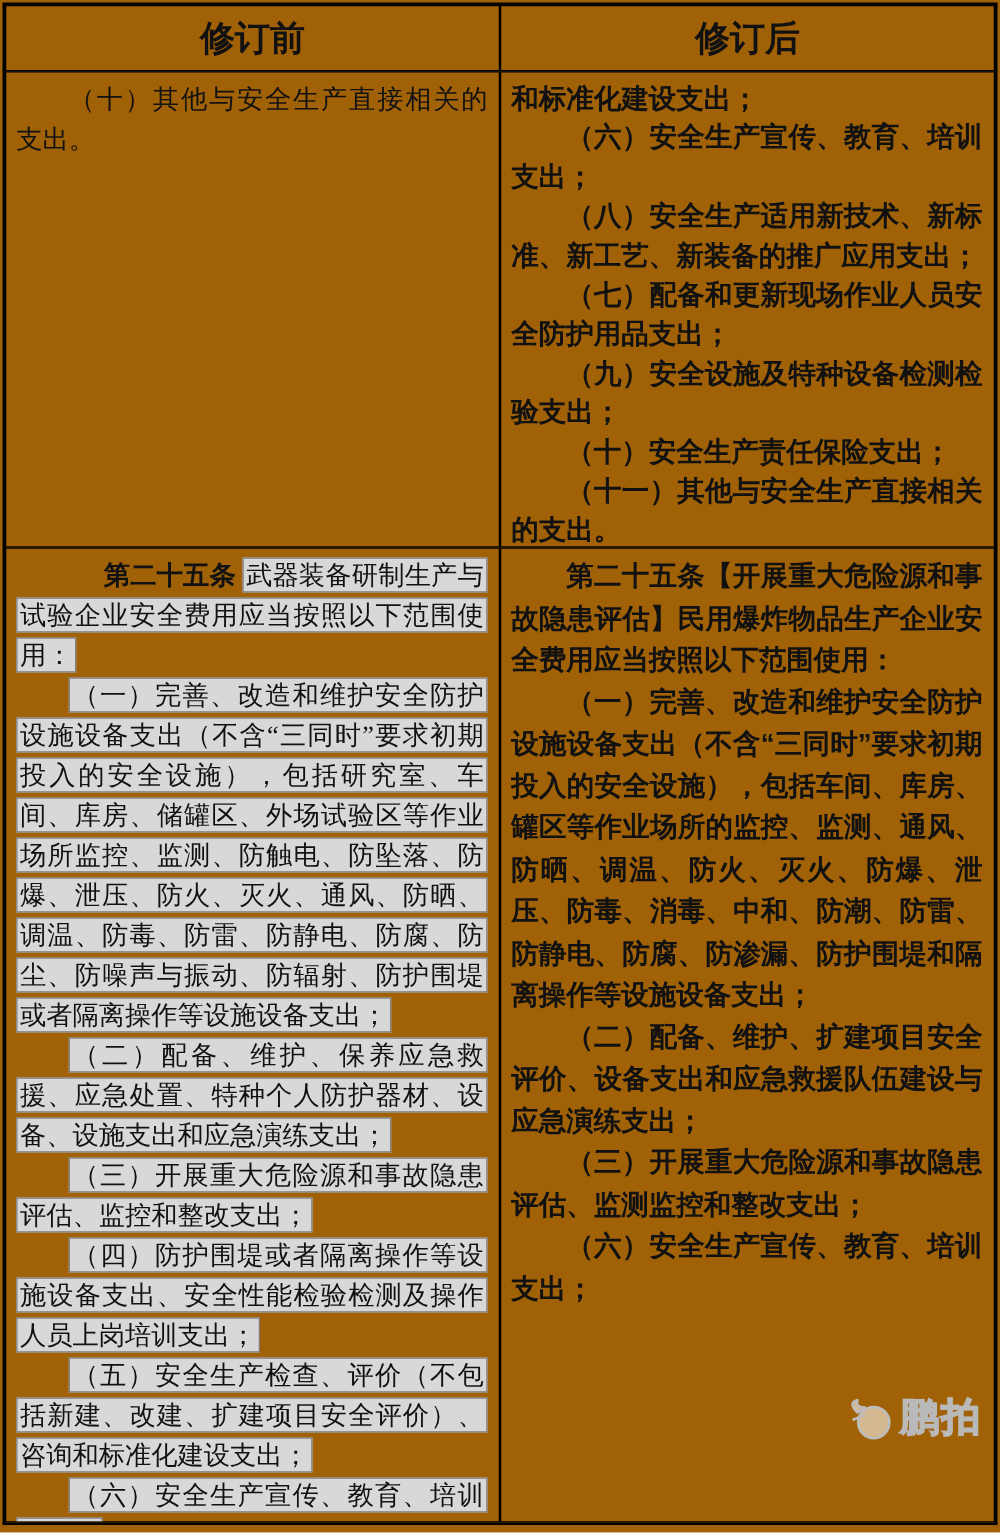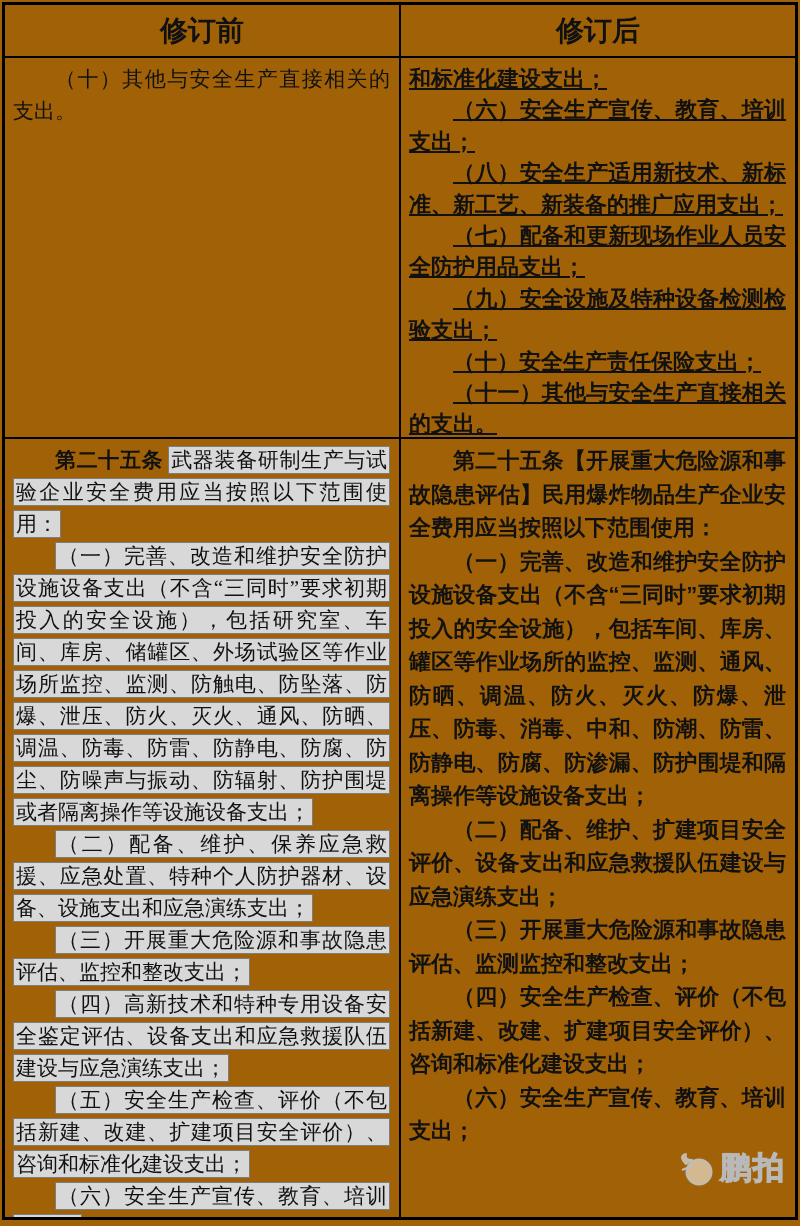--- a/index.html
+++ b/index.html
@@ -39,36 +39,37 @@
     font-family:"Liberation Serif", serif;
     font-size:21px;
     line-height:32px;
   }
   .after-text{
     font-family:"Liberation Sans", sans-serif;
     font-weight:600;
     font-size:22px;
     line-height:33.5px;
   }
-  .row1-after .after-text{line-height:31.4px;text-decoration:underline;}
+  .row1-after .after-text{line-height:31.4px;}
   .no-indent{text-indent:0;}
   .hl{
     background:#d8d8d8;
     border:1px solid #7d7d7d;
     padding:1px 2px;
     -webkit-box-decoration-break:clone;
     box-decoration-break:clone;
   }
   .article-label{
     font-weight:bold;
     padding-right:5px;
+    margin-left:28px;
   }
   .watermark{
     position:absolute;
-    left:672px;top:1146px;
+    left:672px;top:1112px;
     display:flex;align-items:center;
     pointer-events:none;
   }
   .wm-text{
     font-family:"Liberation Sans", sans-serif;
     font-weight:bold;
     font-size:31px;
     letter-spacing:2px;
     color:rgba(255,255,255,0.78);
     -webkit-text-stroke:1.2px #b9b9b9;
@@ -106,32 +107,31 @@
     </div>
 
     <div class="cell body-cell">
       <p class="para before-text">
         <b class="article-label">第二十五条</b><span class="hl">武器装备研制生产与试验企业安全费用应当按照以下范围使用：</span>
       </p>
       <div>
           <p class="para before-text"><span class="hl">（一）完善、改造和维护安全防护设施设备支出（不含“三同时”要求初期投入的安全设施），包括研究室、车间、库房、储罐区、外场试验区等作业场所监控、监测、防触电、防坠落、防爆、泄压、防火、灭火、通风、防晒、调温、防毒、防雷、防静电、防腐、防尘、防噪声与振动、防辐射、防护围堤或者隔离操作等设施设备支出；</span></p>
           <p class="para before-text"><span class="hl">（二）配备、维护、保养应急救援、应急处置、特种个人防护器材、设备、设施支出和应急演练支出；</span></p>
           <p class="para before-text"><span class="hl">（三）开展重大危险源和事故隐患评估、监控和整改支出；</span></p>
-          <p class="para before-text"><span class="hl">（四）高新技术和特种专用设备安全鉴定评估、设备支出和应急救援队伍建设与应急演练支出；</span></p>
+          <p class="para before-text"><span class="hl">（四）防护围堤或者隔离操作等设施设备支出、安全性能检验检测及操作人员上岗培训支出；</span></p>
           <p class="para before-text"><span class="hl">（五）安全生产检查、评价（不包括新建、改建、扩建项目安全评价）、咨询和标准化建设支出；</span></p>
           <p class="para before-text"><span class="hl">（六）安全生产宣传、教育、培训支出；</span></p>
         </div>
     </div>
     <div class="cell body-cell">
       <div>
           <p class="para after-text">第二十五条【开展重大危险源和事故隐患评估】民用爆炸物品生产企业安全费用应当按照以下范围使用：</p>
           <p class="para after-text">（一）完善、改造和维护安全防护设施设备支出（不含“三同时”要求初期投入的安全设施），包括车间、库房、罐区等作业场所的监控、监测、通风、防晒、调温、防火、灭火、防爆、泄压、防毒、消毒、中和、防潮、防雷、防静电、防腐、防渗漏、防护围堤和隔离操作等设施设备支出；</p>
           <p class="para after-text">（二）配备、维护、扩建项目安全评价、设备支出和应急救援队伍建设与应急演练支出；</p>
           <p class="para after-text">（三）开展重大危险源和事故隐患评估、监测监控和整改支出；</p>
-          <p class="para after-text">（四）安全生产检查、评价（不包括新建、改建、扩建项目安全评价）、咨询和标准化建设支出；</p>
           <p class="para after-text">（六）安全生产宣传、教育、培训支出；</p>
         </div>
     </div>
 
   </div>
 
   <div class="watermark">
     <svg width="48" height="44" viewBox="0 0 48 44">
       <circle cx="27" cy="26" r="12.5" fill="rgba(255,255,255,0.55)" stroke="#bdbdbd" stroke-width="2"></circle>
       <path d="M14 18 Q6 10 14 8 Q12 14 20 14 Z" fill="rgba(255,255,255,0.55)" stroke="#bdbdbd" stroke-width="2" stroke-linejoin="round"></path>

